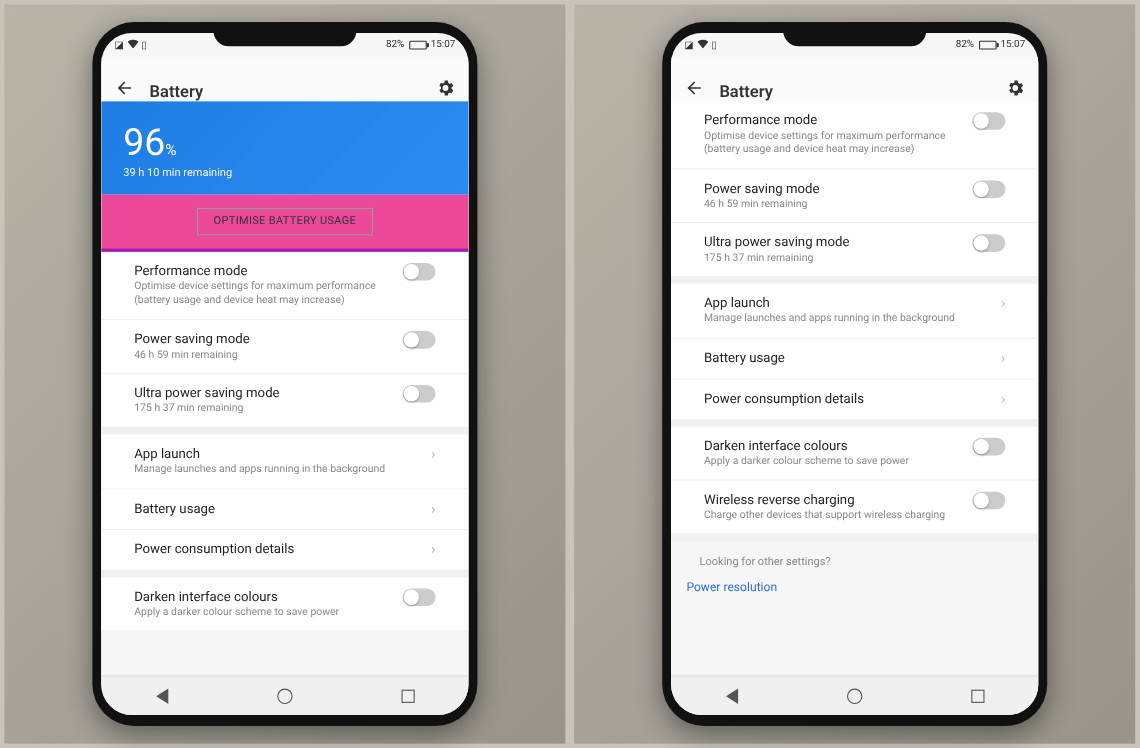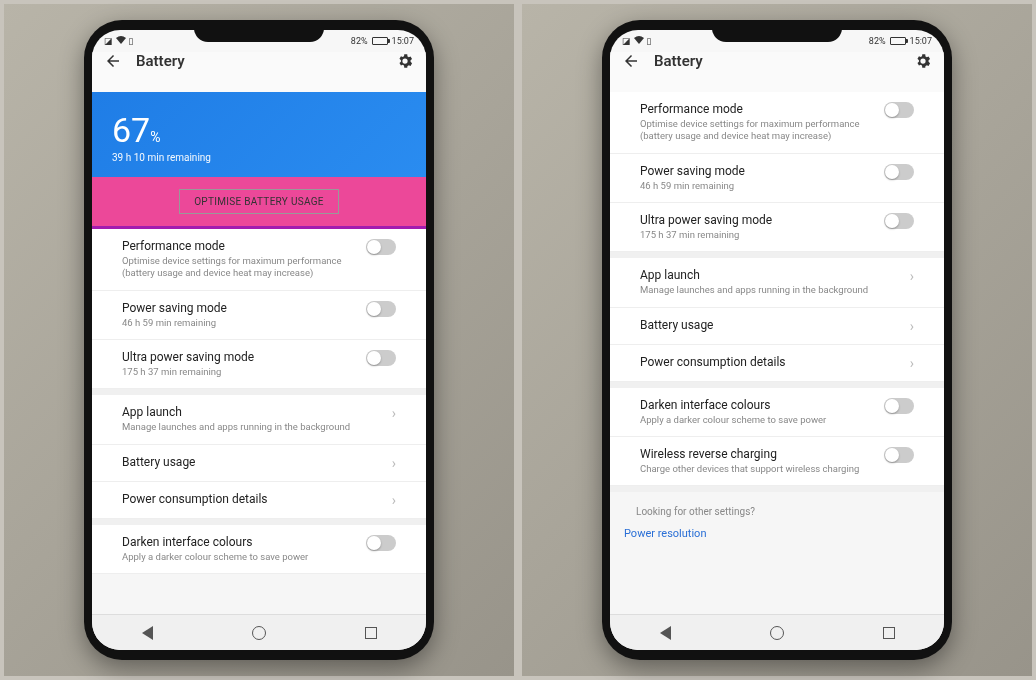--- a/index.html
+++ b/index.html
@@ -64,21 +64,21 @@
   .statusbar .left { display:flex; gap:3px; align-items:center; }
   .statusbar .right { display:flex; gap:4px; align-items:center; }
   .batt-ico {
     width: 16px; height: 8px; border: 1px solid #333; border-radius: 1px; position: relative;
   }
   .batt-ico::after { content:''; position:absolute; right:-3px; top:1px; width:2px; height:4px; background:#333; border-radius:0 1px 1px 0;}
   .batt-fill { height:100%; width:82%; background:#333; }
   .topbar {
     height: 40px;
     display: flex;
-    align-items: flex-start;
+    align-items: flex-end;
     padding: 0 12px;
     gap: 14px;
     background: #fafafa;
   }
   .topbar .title { font-size: 15px; font-weight: 600; flex:1; }
   .arrow-back { width:18px; height:18px; }
   .gear { width:18px; height:18px; }
   .content { flex:1; overflow:hidden; background:#f6f6f6; }
   .banner {
     background: linear-gradient(135deg, #1f7de6 0%, #2a8cf0 100%);
@@ -172,21 +172,21 @@
         <span class="title">Battery</span>
         <span>
           <svg class="gear" viewBox="0 0 24 24">
               <path fill="#333" d="M19.4 13a7.5 7.5 0 000-2l2-1.6-2-3.4-2.4 1a7.5 7.5 0 00-1.7-1L15 3h-4l-.3 2.5a7.5 7.5 0 00-1.7 1l-2.4-1-2 3.4L6.6 11a7.5 7.5 0 000 2l-2 1.6 2 3.4 2.4-1a7.5 7.5 0 001.7 1L11 21h4l.3-2.5a7.5 7.5 0 001.7-1l2.4 1 2-3.4zM12 15.5A3.5 3.5 0 1115.5 12 3.5 3.5 0 0112 15.5z"></path>
             </svg>
         </span>
       </div>
 
       <div class="content">
         <div class="banner">
-          <div class="pct"><span>67</span><small>%</small></div>
+          <div class="pct"><span>96</span><small>%</small></div>
           <div class="remain">39 h 10 min remaining</div>
         </div>
         <div class="optim-wrap">
           <span class="optim-btn">OPTIMISE BATTERY USAGE</span>
         </div>
 
         <div class="row">
           <div class="txt">
             <div class="lbl">Performance mode</div>
             <div class="sub">Optimise device settings for maximum performance (battery usage and device heat may increase)</div>

